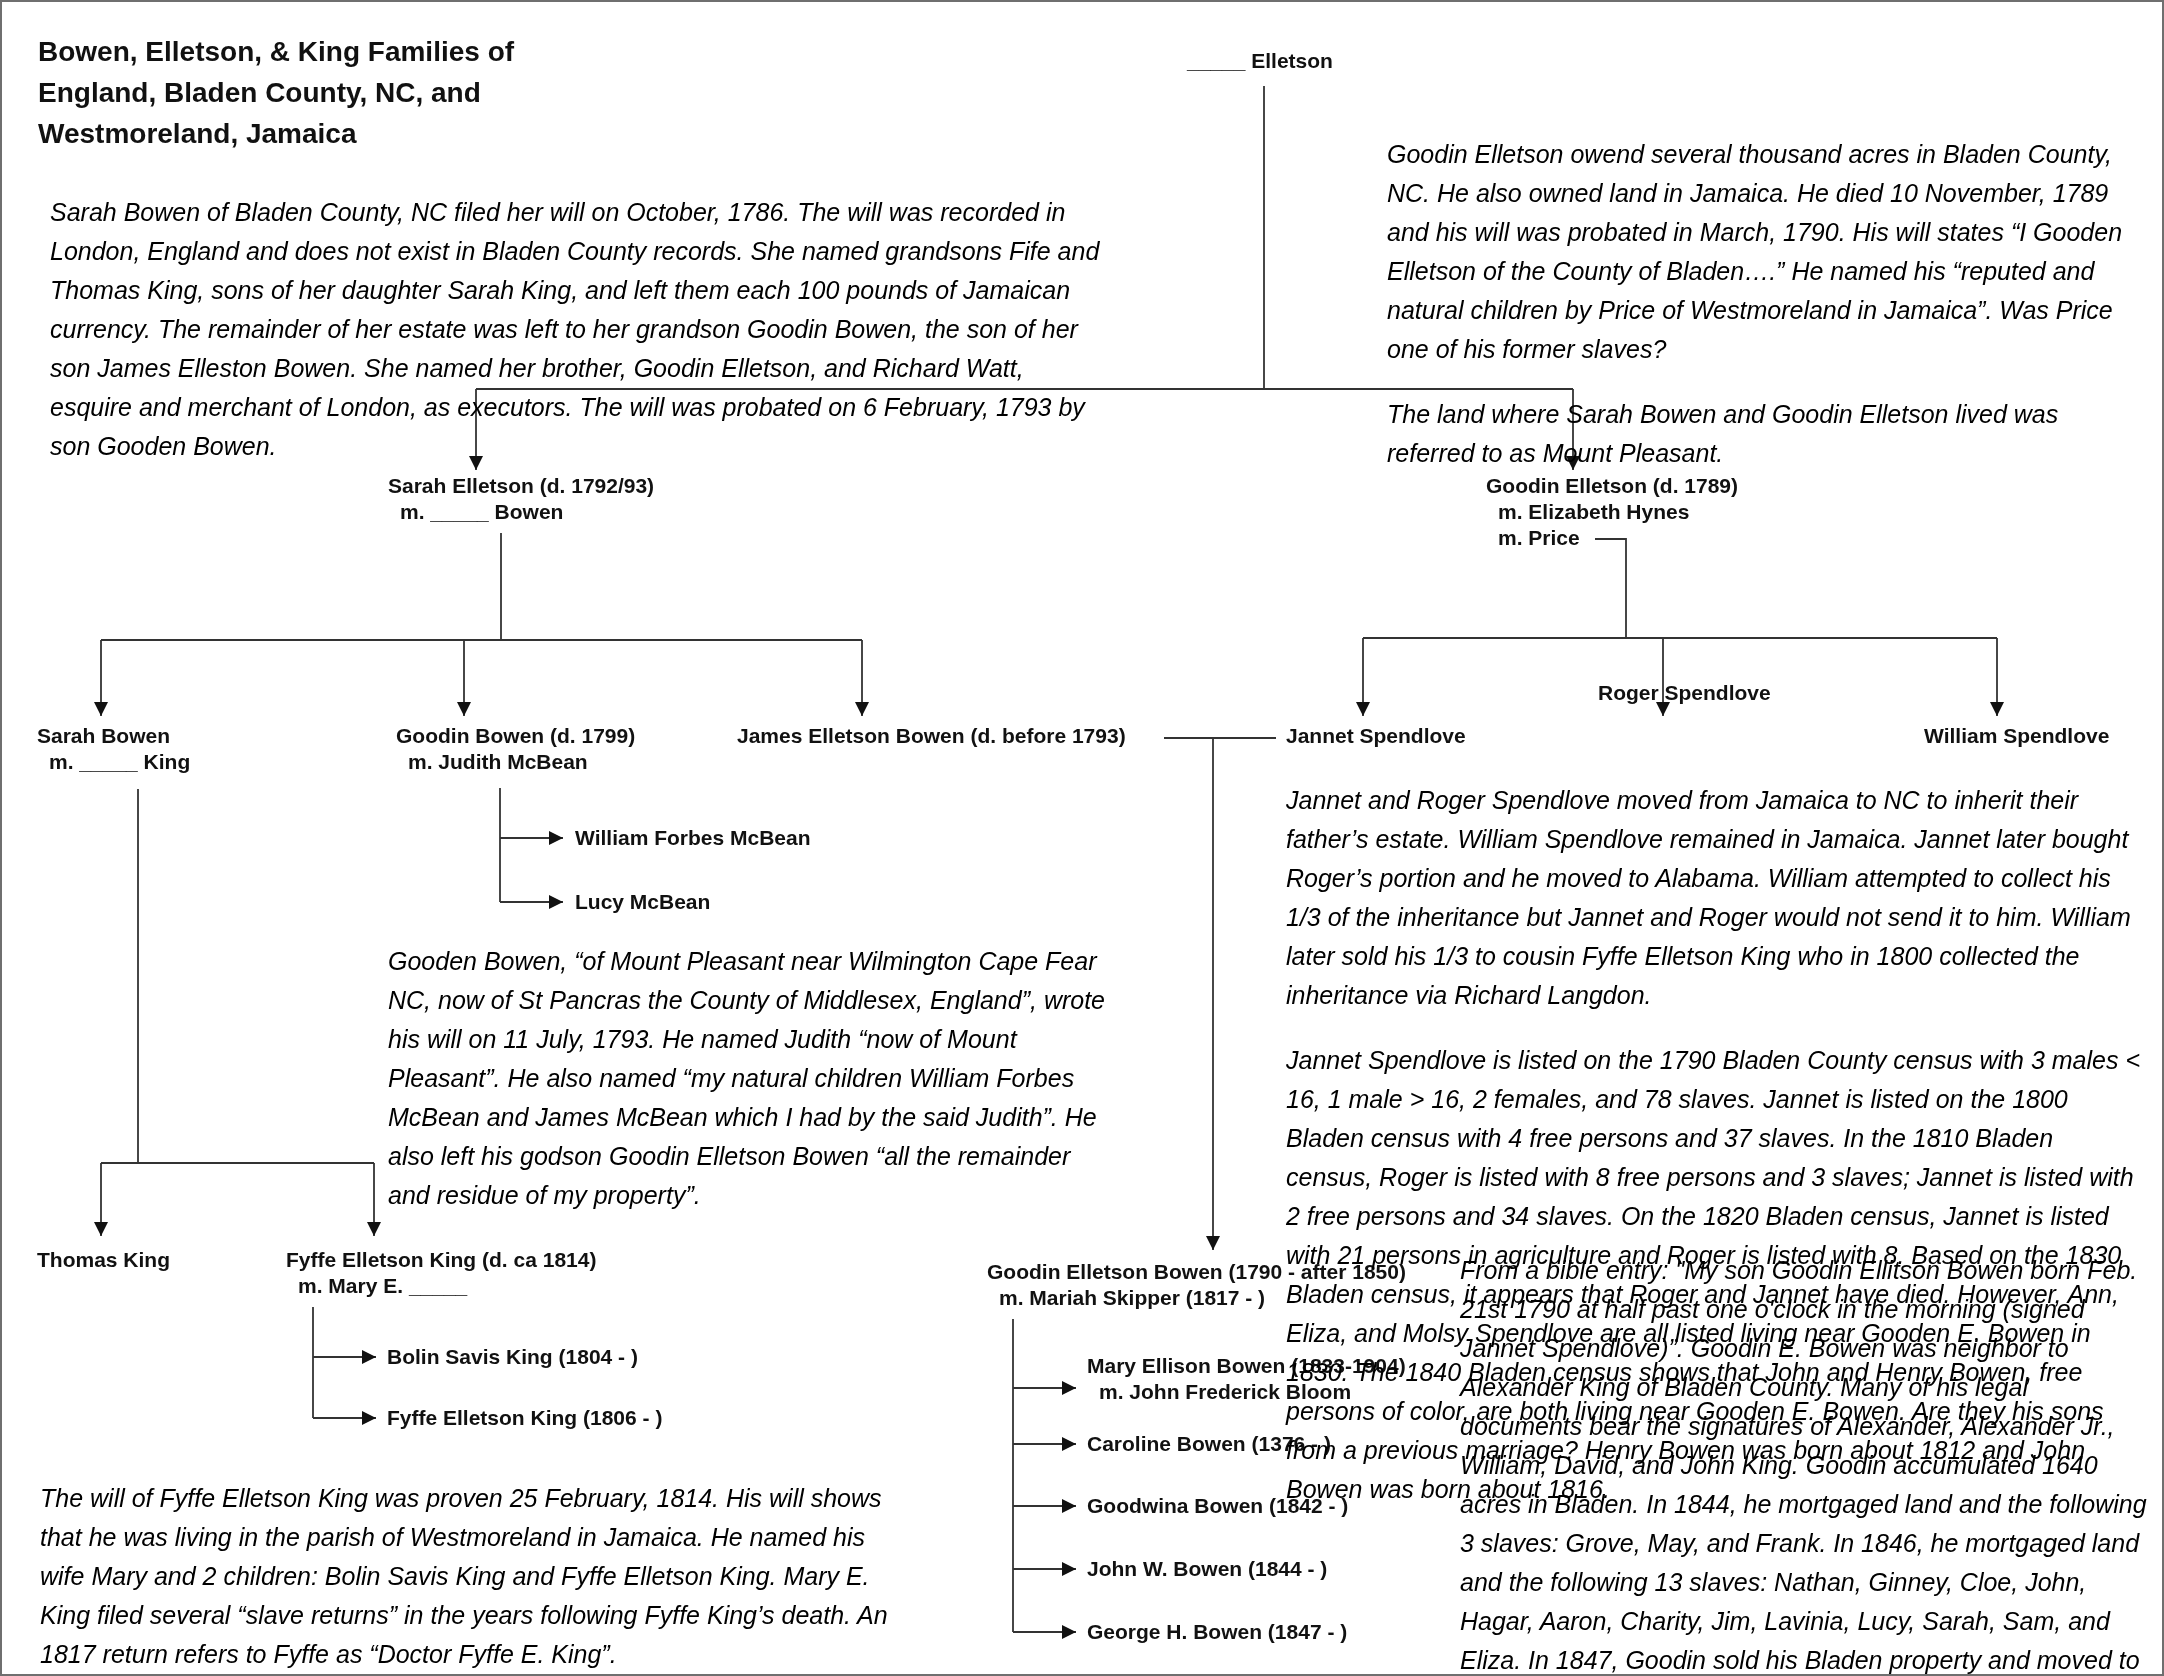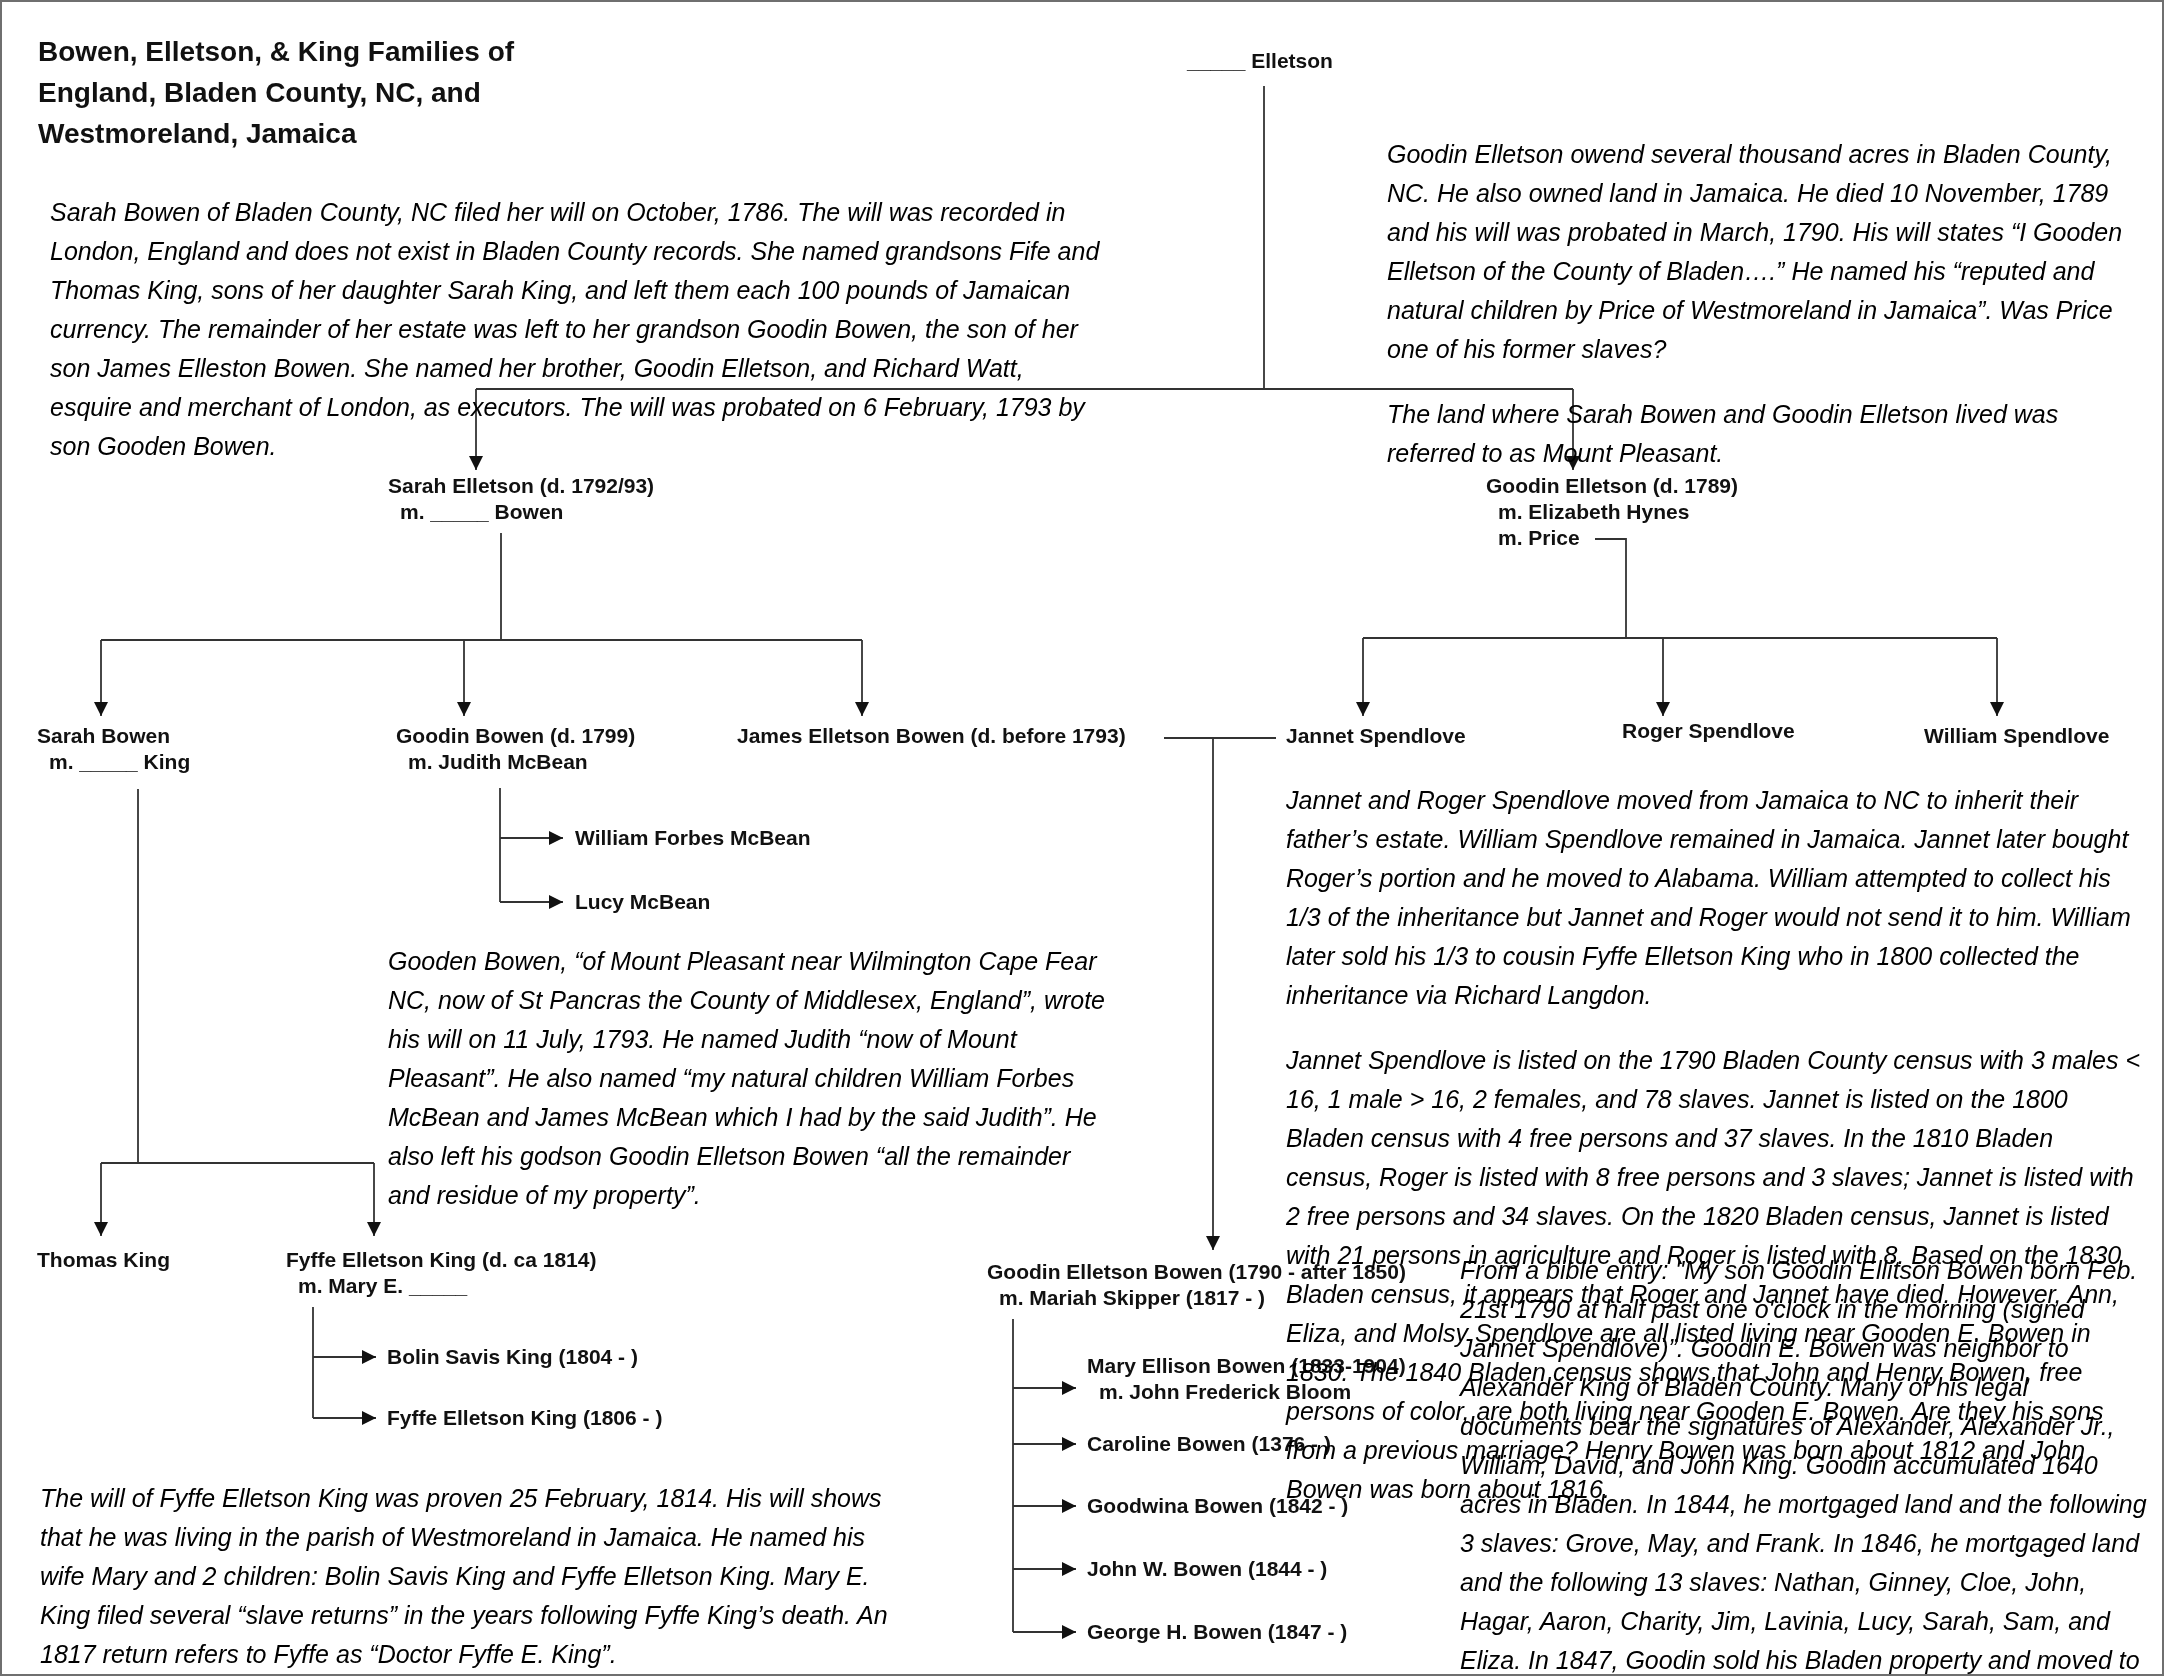--- a/index.html
+++ b/index.html
@@ -104,21 +104,21 @@
   <div class="sub">m. Judith McBean</div>
 </div>
 
 <div class="t name" style="left:737px; top:723px;">
   <div>James Elletson Bowen (d. before 1793)</div>
 </div>
 
 <div class="t name" style="left:1286px; top:723px;">
   <div>Jannet Spendlove</div>
 </div>
-<div class="t name" style="left:1598px; top:718px;margin-left:24px;">
+<div class="t name" style="left:1598px; top:680px;">
   <div>Roger Spendlove</div>
 </div>
 <div class="t name" style="left:1924px; top:723px;">
   <div>William Spendlove</div>
 </div>
 
 <div class="t name" style="left:575px; top:825px;">
   <div>William Forbes McBean</div>
 </div>
 <div class="t name" style="left:575px; top:889px;">

